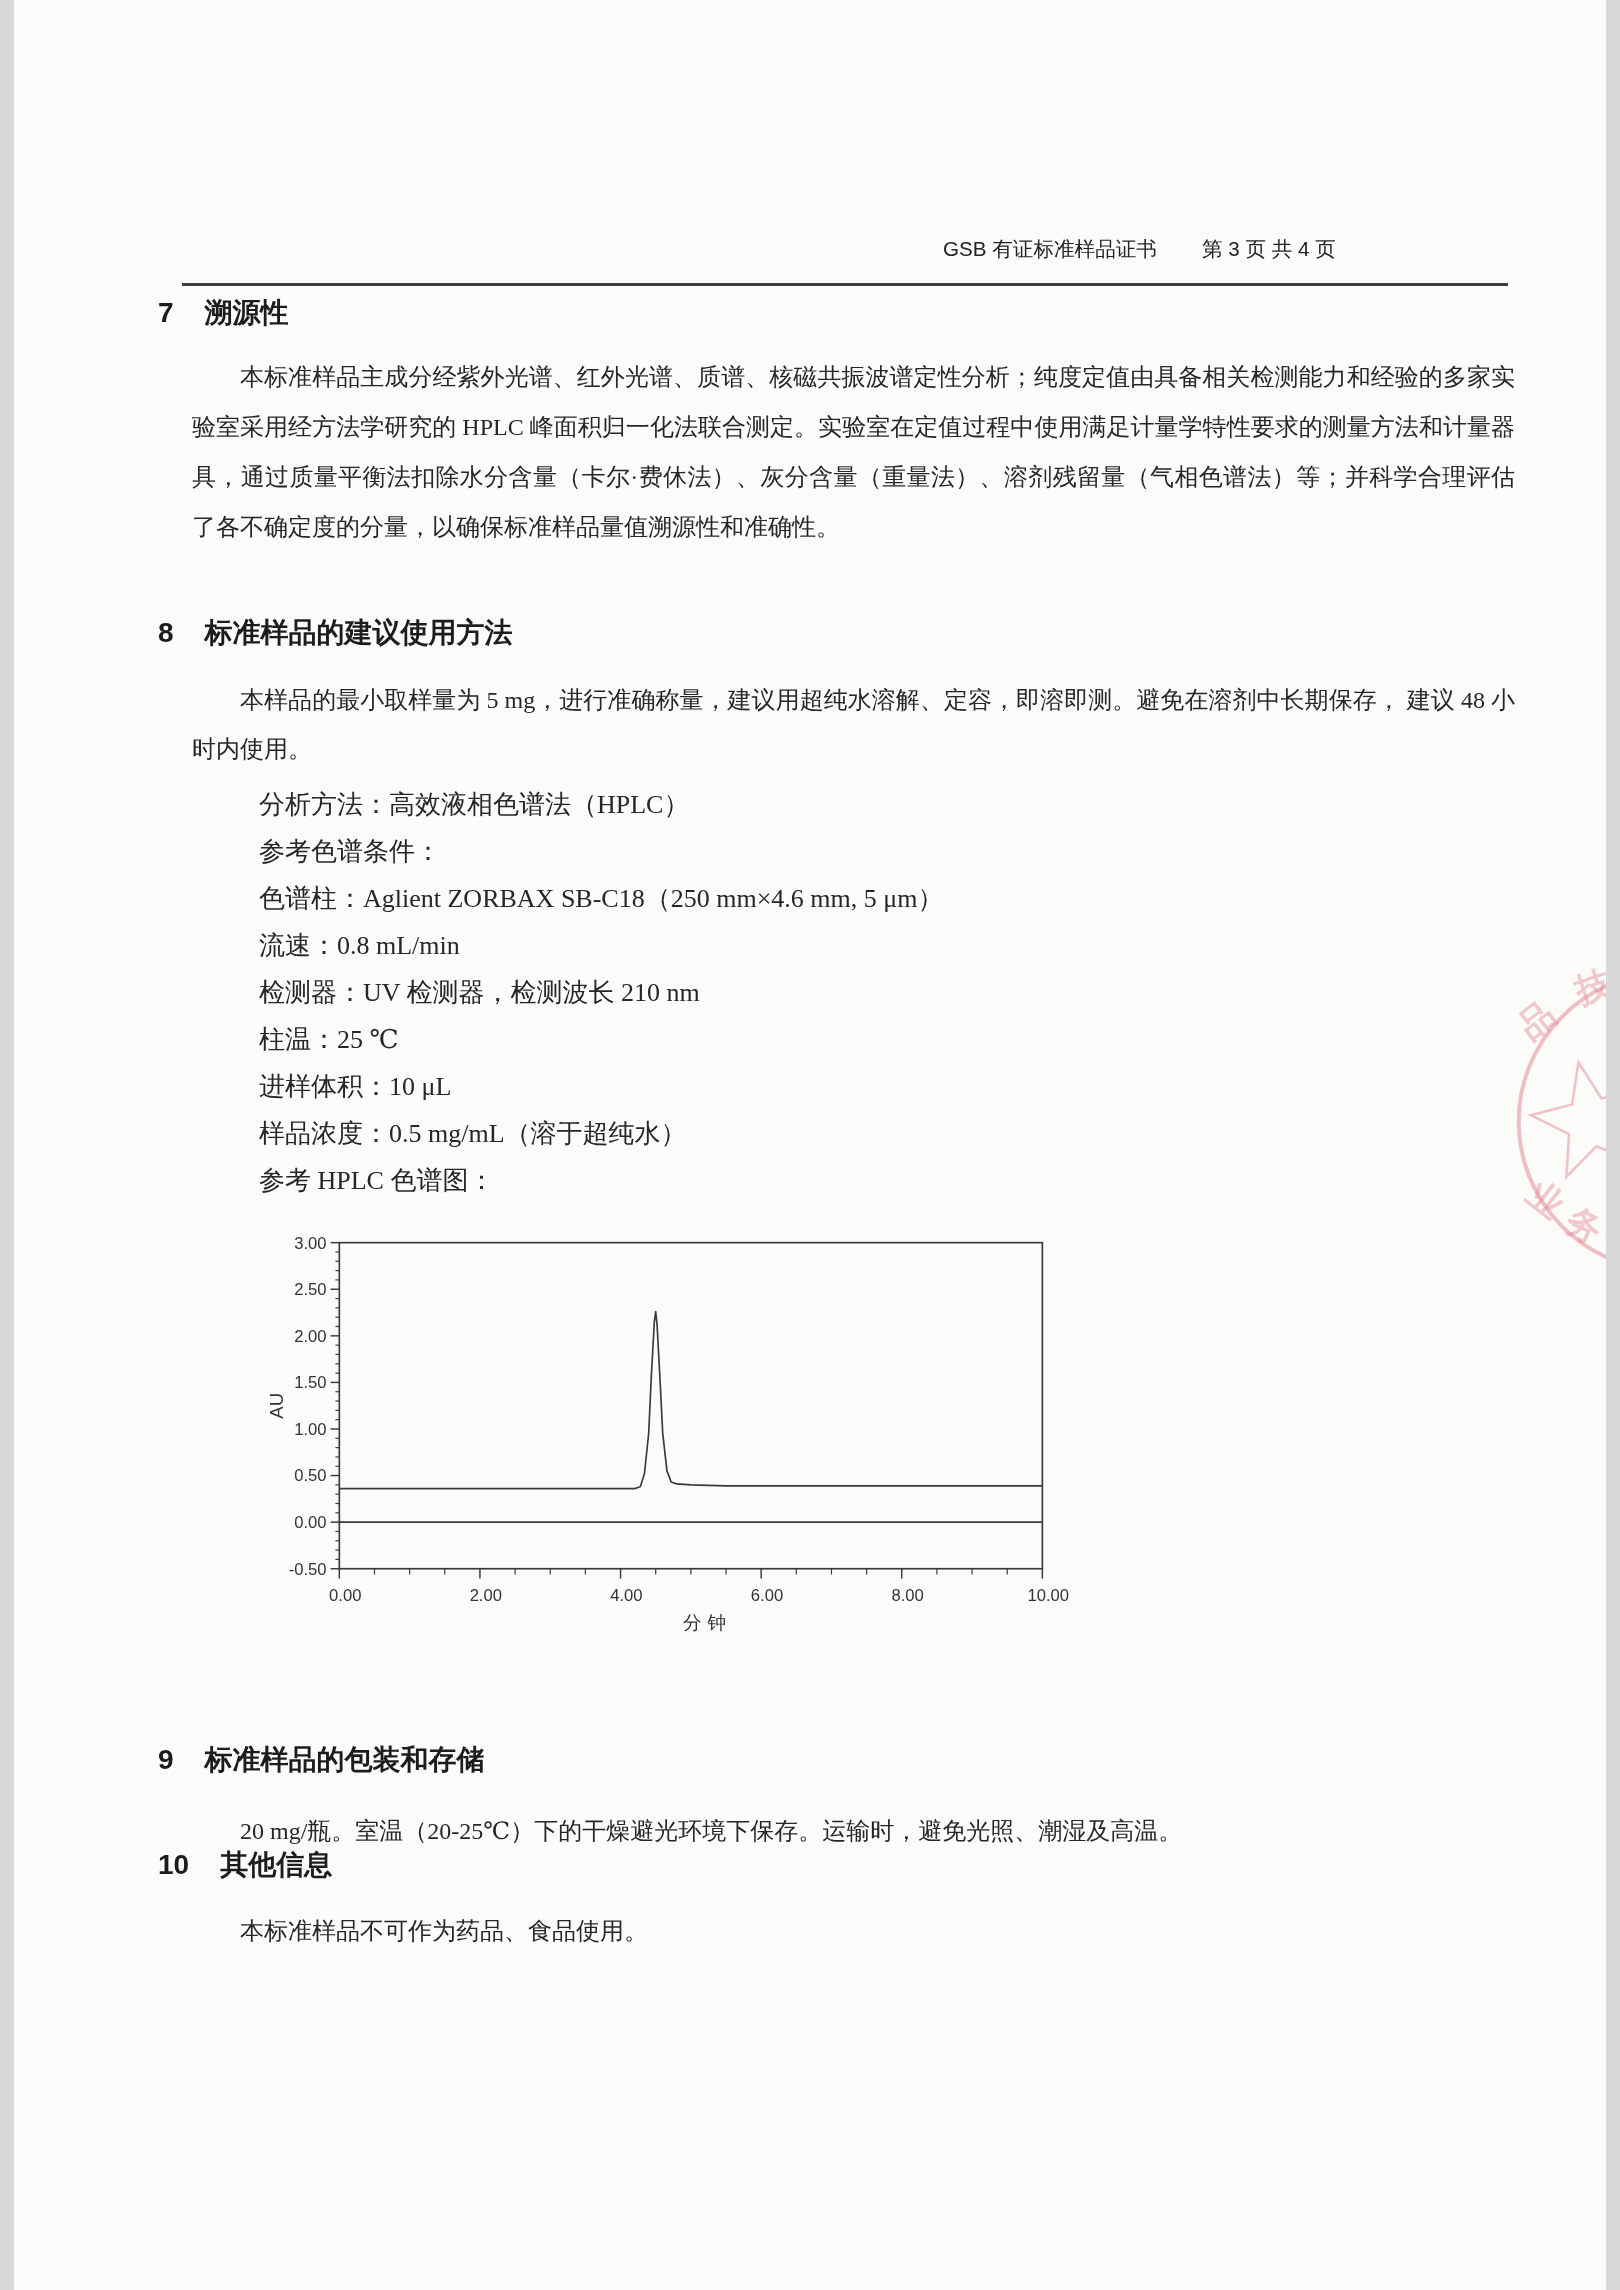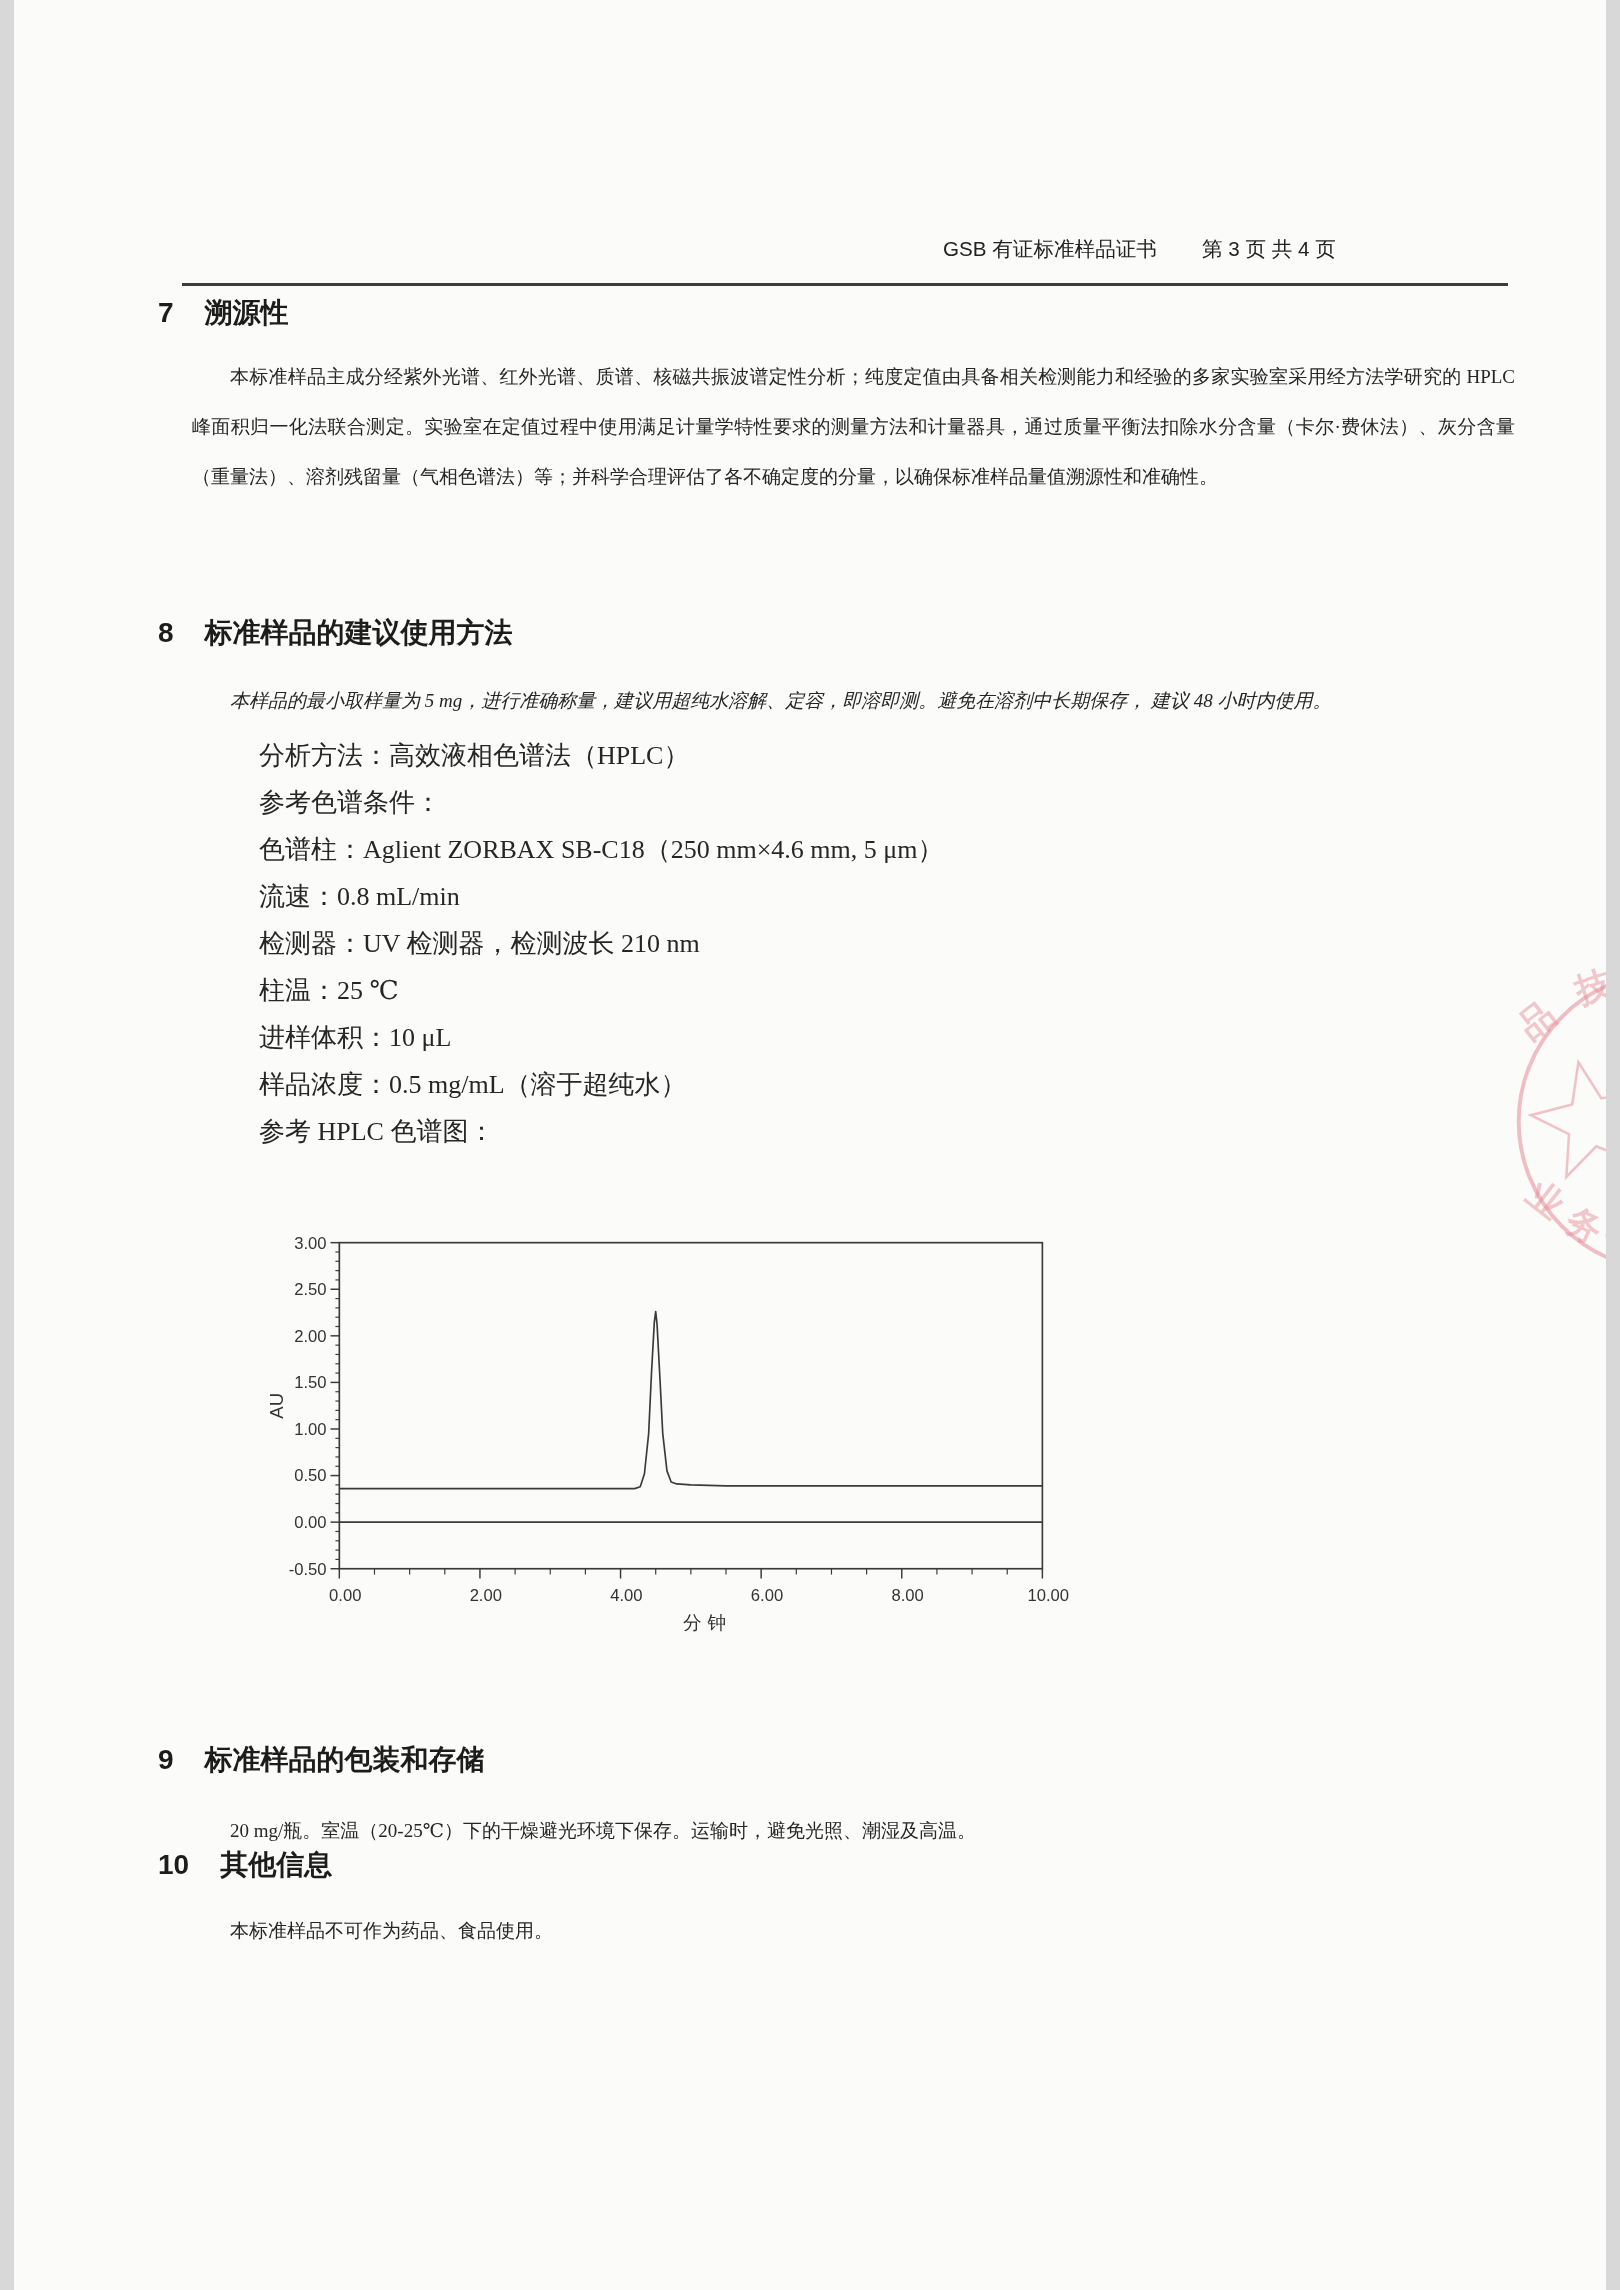--- a/index.html
+++ b/index.html
@@ -14,30 +14,30 @@
     font-size:20.6px;color:#222;white-space:nowrap;
   }
   .rule{position:absolute;top:283px;left:168px;width:1326px;height:2.9px;background:#3d3d3d;}
   .section{position:absolute;left:144px;width:1357px;}
   .sec-head{
     display:flex;gap:31px;align-items:baseline;
     font-family:"Liberation Sans","DejaVu Sans",sans-serif;
     font-weight:bold;font-size:28px;color:#1c1c1c;
   }
   .para{
-    margin:0;margin-left:34px;font-size:19px;line-height:50px;
+    margin:0;margin-left:34px;font-size:24px;line-height:50px;
     text-align:justify;text-indent:2em;color:#262626;
   }
   .methods{margin-left:101px;margin-top:7.8px;}
   .method-line{font-size:26px;line-height:47px;color:#262626;white-space:pre;}
   .chart-wrap{position:absolute;left:235px;top:1227px;width:823px;height:423px;}
   .chart-wrap svg{display:block;}
   .stamp-wrap{position:absolute;left:1493px;top:953px;width:127px;height:338px;overflow:hidden;pointer-events:none;}
   #sec7{top:294px;}  #sec7 .para{margin-top:19.6px;}
-  #sec8{top:614px;}  #sec8 .para{margin-top:23.5px;line-height:49px;font-style:italic;}
+  #sec8{top:614px;}  #sec8 .para{margin-top:23.5px;line-height:49px;}
   #sec9{top:1741px;} #sec9 .para{margin-top:27.4px;}
   #sec10{top:1846px;}#sec10 .para{margin-top:21.6px;}
 </style>
 </head>
 <body>
 
 <div class="page">
 
   <div class="header">
     <span>GSB 有证标准样品证书</span>

